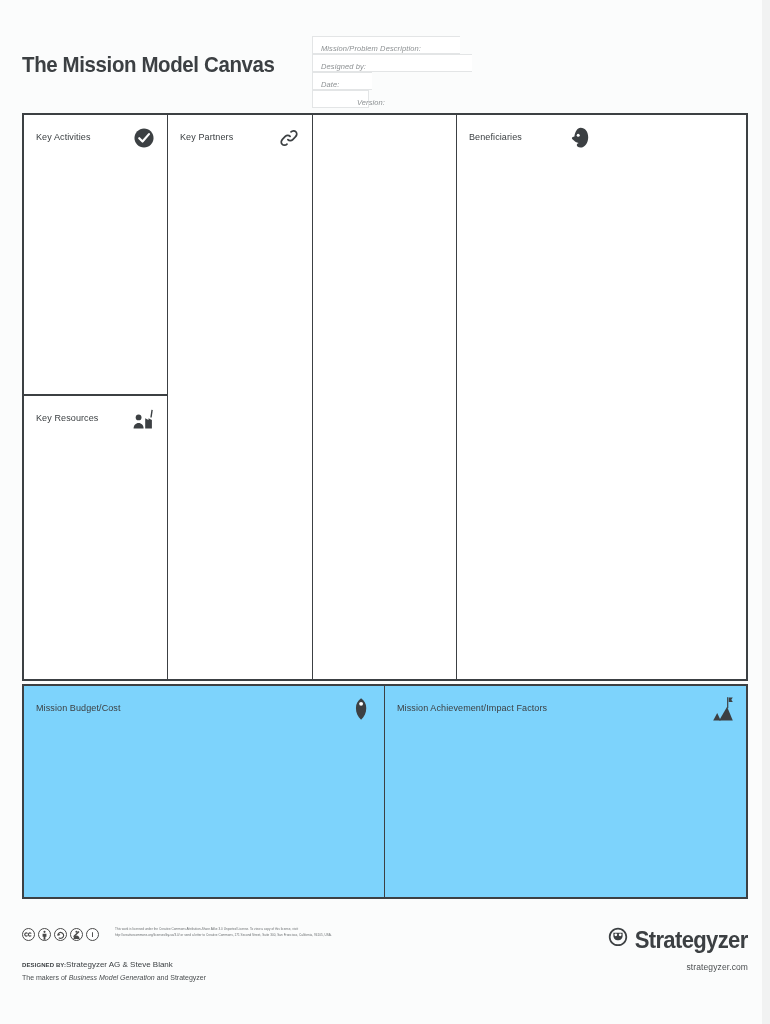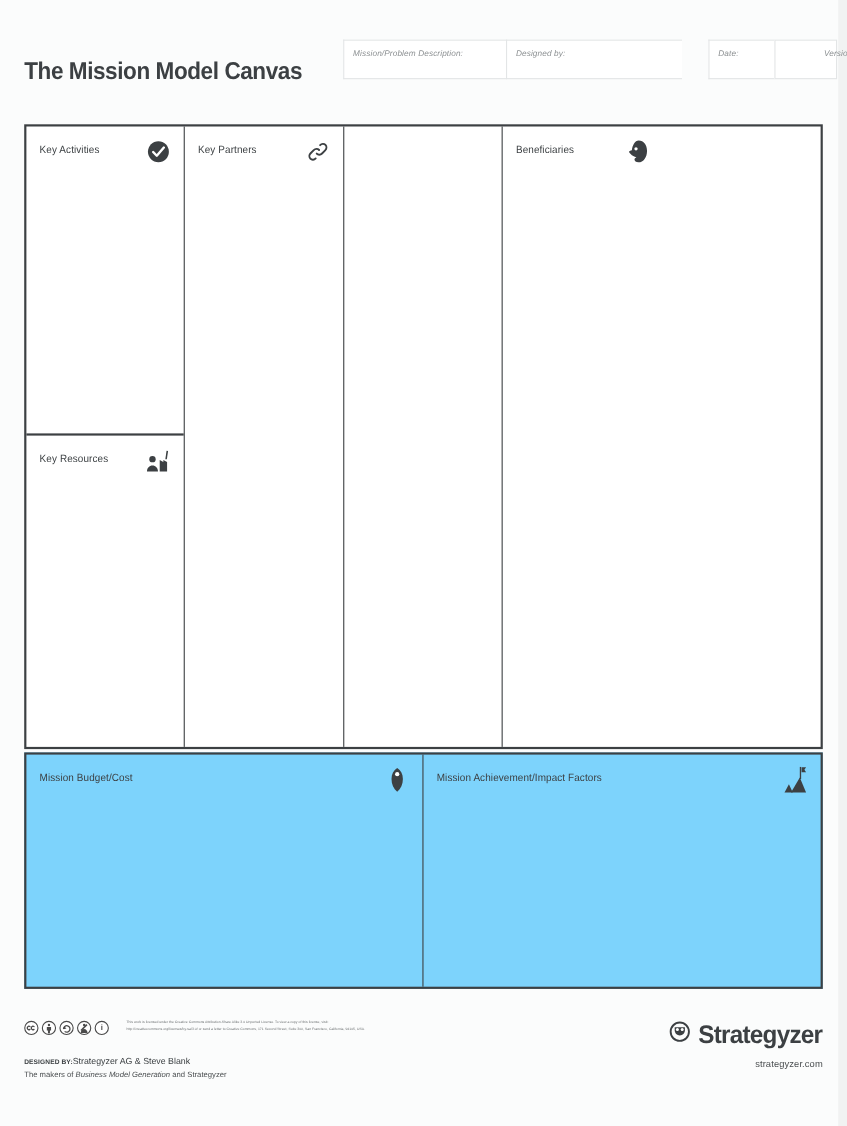--- a/index.html
+++ b/index.html
@@ -50,40 +50,41 @@
     font-family: "Liberation Sans", sans-serif;
     transform: scaleX(0.93);
     transform-origin: left center;
     white-space: nowrap;
   }
   .meta-row {
     position: absolute;
     left: 290px;
     top: 0px;
     display: flex;
-    height: 36px;
+    height: 64px;
+    flex-direction: column;
   }
   .meta-box {
     border: 1px solid #e3e5e6;
     border-right: none;
     box-sizing: border-box;
     background: #ffffff;
     padding: 7px 8px 0 8px;
   }
   .meta-box:last-child { border-right: 1px solid #e3e5e6; padding-left: 44px; }
   .meta-box .meta-label {
     font-size: 7.5px;
     font-style: italic;
     color: #8d9193;
     white-space: nowrap;
     letter-spacing: 0.1px;
   }
   .mb-mission  { width: 148px; }
   .mb-designer { width: 160px; }
-  .mb-date     { width: 60px; margin-left: 24px; }
+  .mb-date     { width: 60px; }
   .mb-version  { width: 57px; }
 
   
   .canvas-top {
     position: absolute;
     left: 22px;
     top: 113px;
     width: 726px;
     height: 568px;
     border: 2px solid #3c4043;
@@ -222,21 +223,21 @@
   .makers-line .mk-i { font-style: italic; }
 
   .brand {
     position: absolute;
     right: 0;
     top: 2px;
     text-align: right;
   }
   .brand-mark {
     display: flex;
-    align-items: center;
+    align-items: flex-start;
     justify-content: flex-end;
     gap: 2px;
   }
   .brand-name {
     font-size: 23px;
     font-weight: bold;
     color: #3c4043;
     letter-spacing: -0.7px;
     transform: scaleX(0.96);
     transform-origin: right center;

